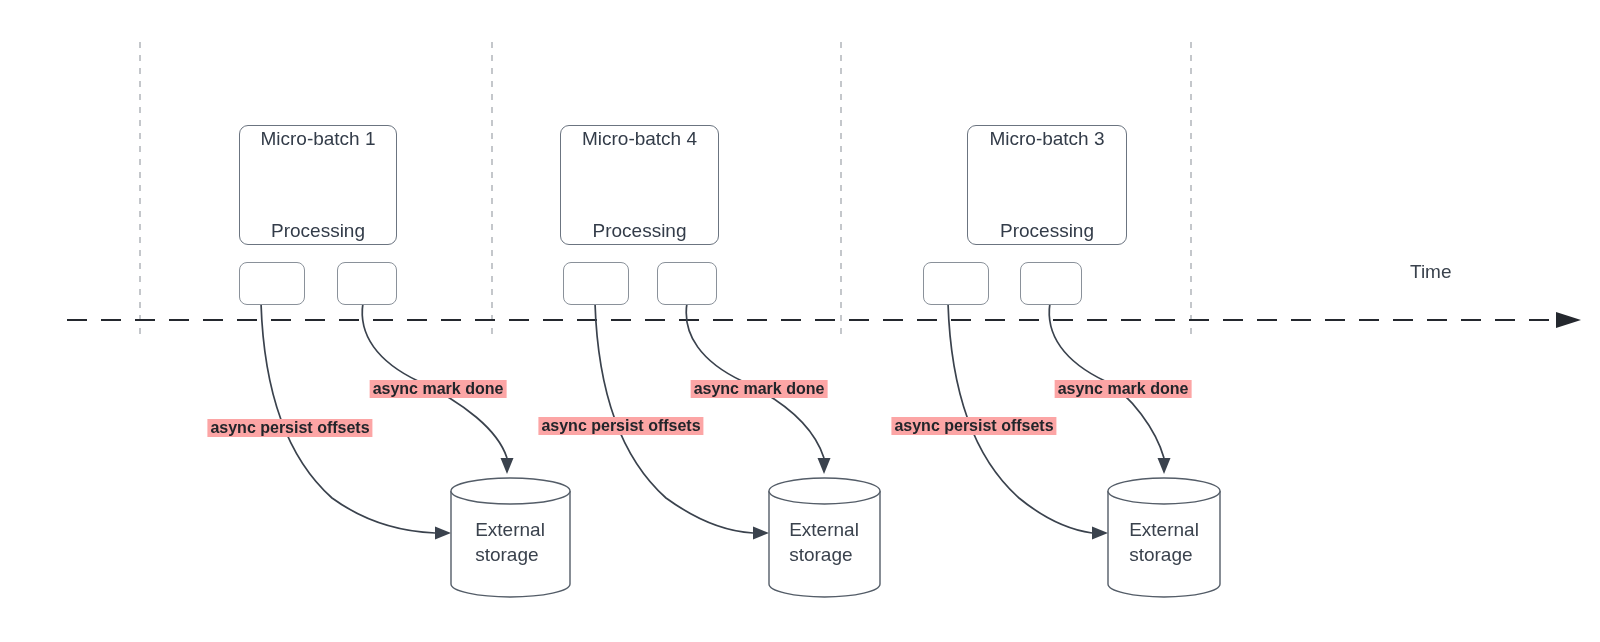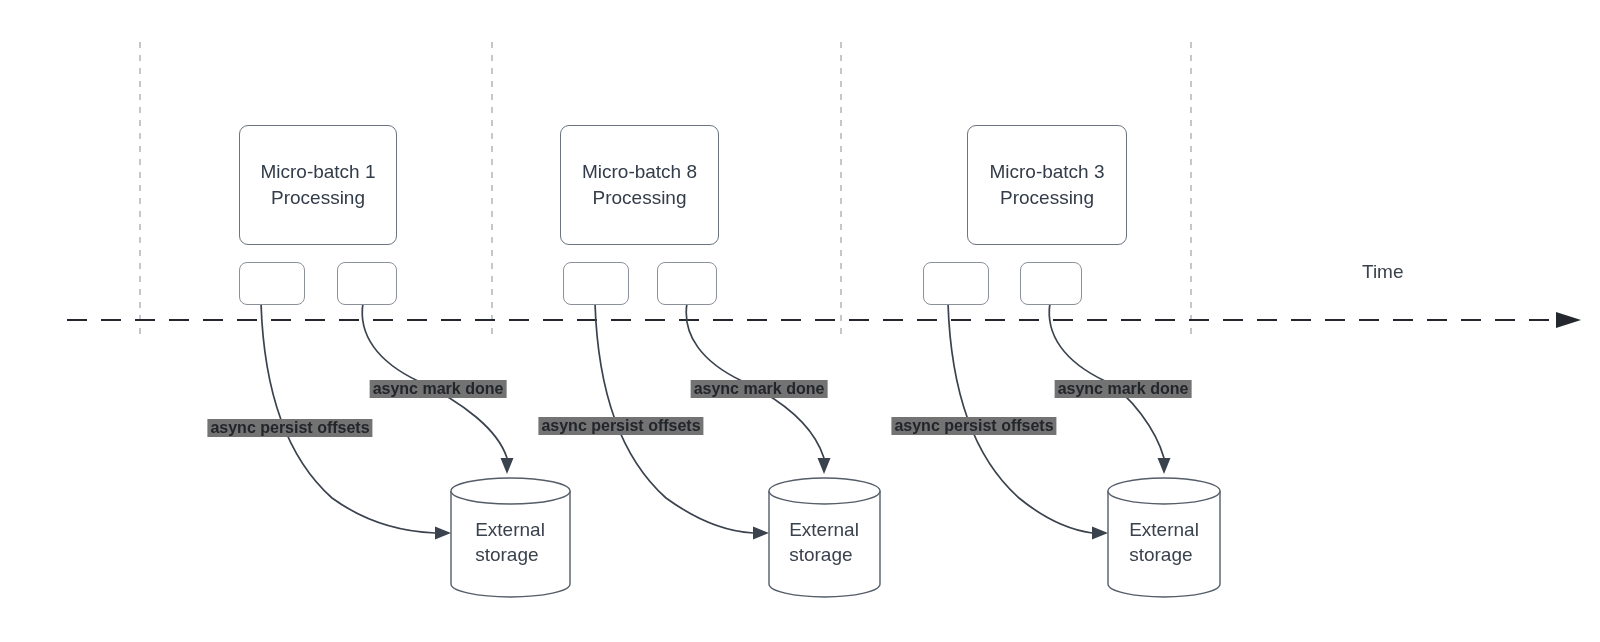--- a/index.html
+++ b/index.html
@@ -16,49 +16,50 @@
   .timeline-head{fill:var(--timeline);stroke:none;}
   .curve{stroke:var(--curve);stroke-width:1.7;fill:none;}
   .curve-head{fill:var(--curve);stroke:none;}
   .cyl-body{fill:#ffffff;stroke:var(--cylinder_border);stroke-width:1.4;}
   .cyl-top{fill:#ffffff;stroke:var(--cylinder_border);stroke-width:1.4;}
   .process-box{
     position:absolute;
     border:1.4px solid var(--shape_border);
     border-radius:9px;
     background:#ffffff;
-    display:flex;flex-direction:column;align-items:center;justify-content:center;
+    display:flex;flex-direction:column;align-items:center;justify-content:space-between;
     text-align:center;
     font-size:19px;line-height:26px;color:var(--box_text);
   }
   .task-box{
     position:absolute;
     border:1.3px solid var(--small_box_border);
     border-radius:8px;
     background:#ffffff;
   }
   .flow-label{
     position:absolute;
     transform:translate(-50%,-50%);
-    background:#737373;
+    background:#fca5a5;
     padding:0 3px;
     font-size:16px;font-weight:700;color:var(--label_text);
     white-space:nowrap;
   }
   .storage-label{
     position:absolute;
     transform:translate(-50%,0);
     text-align:left;
     font-size:19px;line-height:25px;color:var(--storage_text);
     white-space:nowrap;
   }
   .time-label{
     position:absolute;
     font-size:19px;color:var(--storage_text);
     white-space:nowrap;
+    margin-left:48px;
   }
 </style>
 </head>
 <body>
 
 <div class="canvas">
 
   <svg class="layer" width="1600" height="642" viewBox="0 0 1600 642">
 
     <g>
@@ -117,21 +118,21 @@
   <div class="task-box" style="left:239px;top:262px;width:64px;height:41px;"></div>
   <div class="task-box" style="left:337px;top:262px;width:58px;height:41px;"></div>
   <div class="flow-label" style="left:290px;top:428px;">async persist offsets</div>
   <div class="flow-label" style="left:438px;top:389px;">async mark done</div>
   <div class="storage-label" style="left:510px;top:517px;">
     <div>External</div>
     <div>storage</div>
   </div>
 
   <div class="process-box" style="left:560px;top:125px;width:157px;height:118px;">
-    <span>Micro-batch 8</span>
+    <span>Micro-batch 4</span>
     <span>Processing</span>
   </div>
   <div class="task-box" style="left:563px;top:262px;width:64px;height:41px;"></div>
   <div class="task-box" style="left:657px;top:262px;width:58px;height:41px;"></div>
   <div class="flow-label" style="left:621px;top:426px;">async persist offsets</div>
   <div class="flow-label" style="left:759px;top:389px;">async mark done</div>
   <div class="storage-label" style="left:824px;top:517px;">
     <div>External</div>
     <div>storage</div>
   </div>

